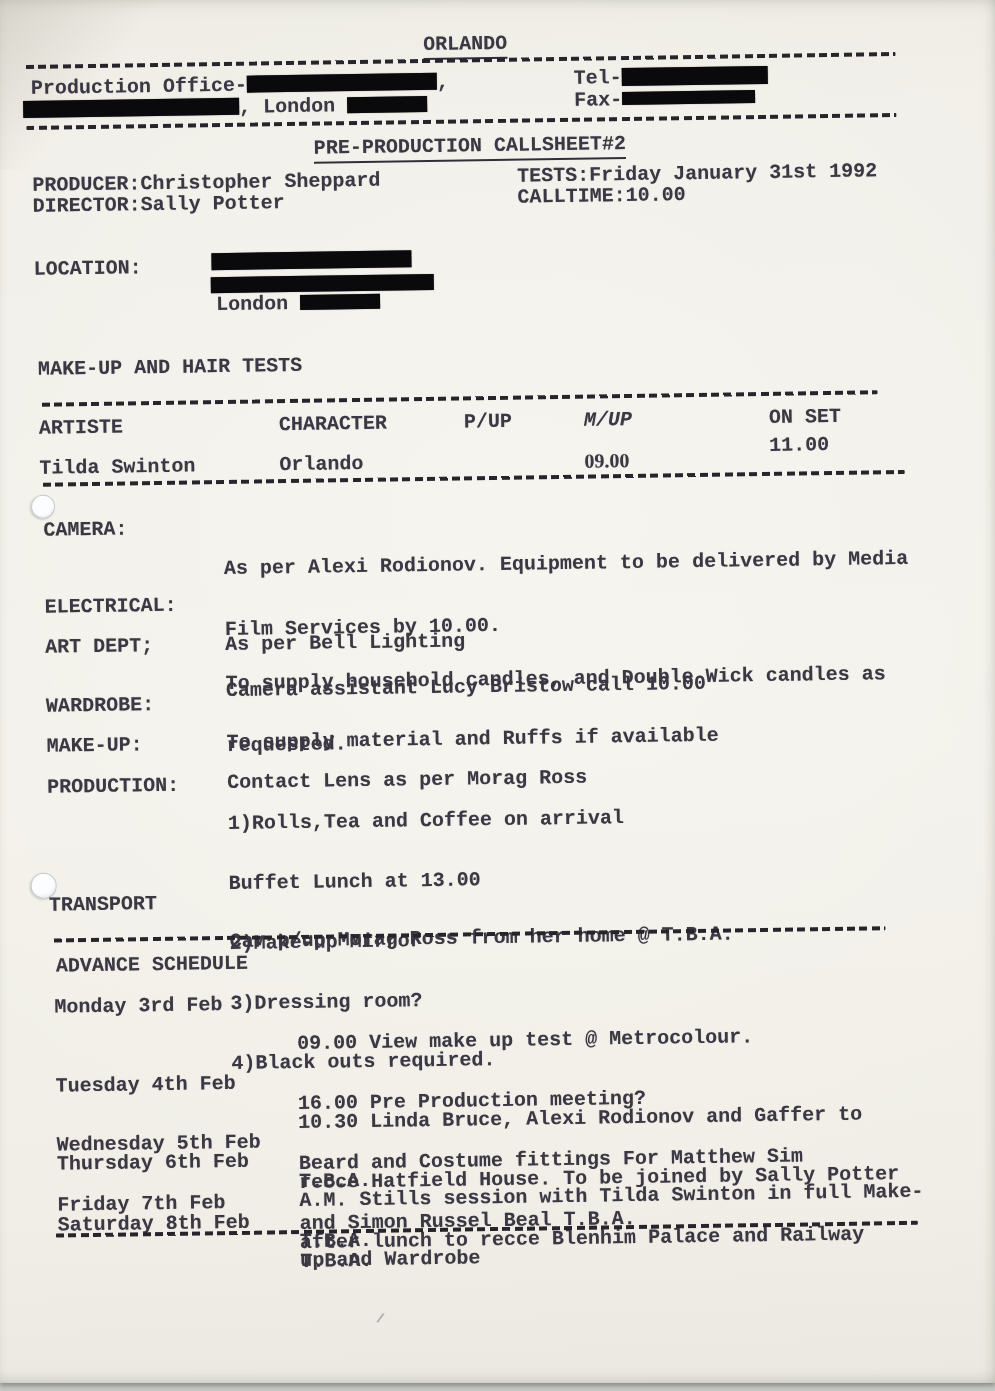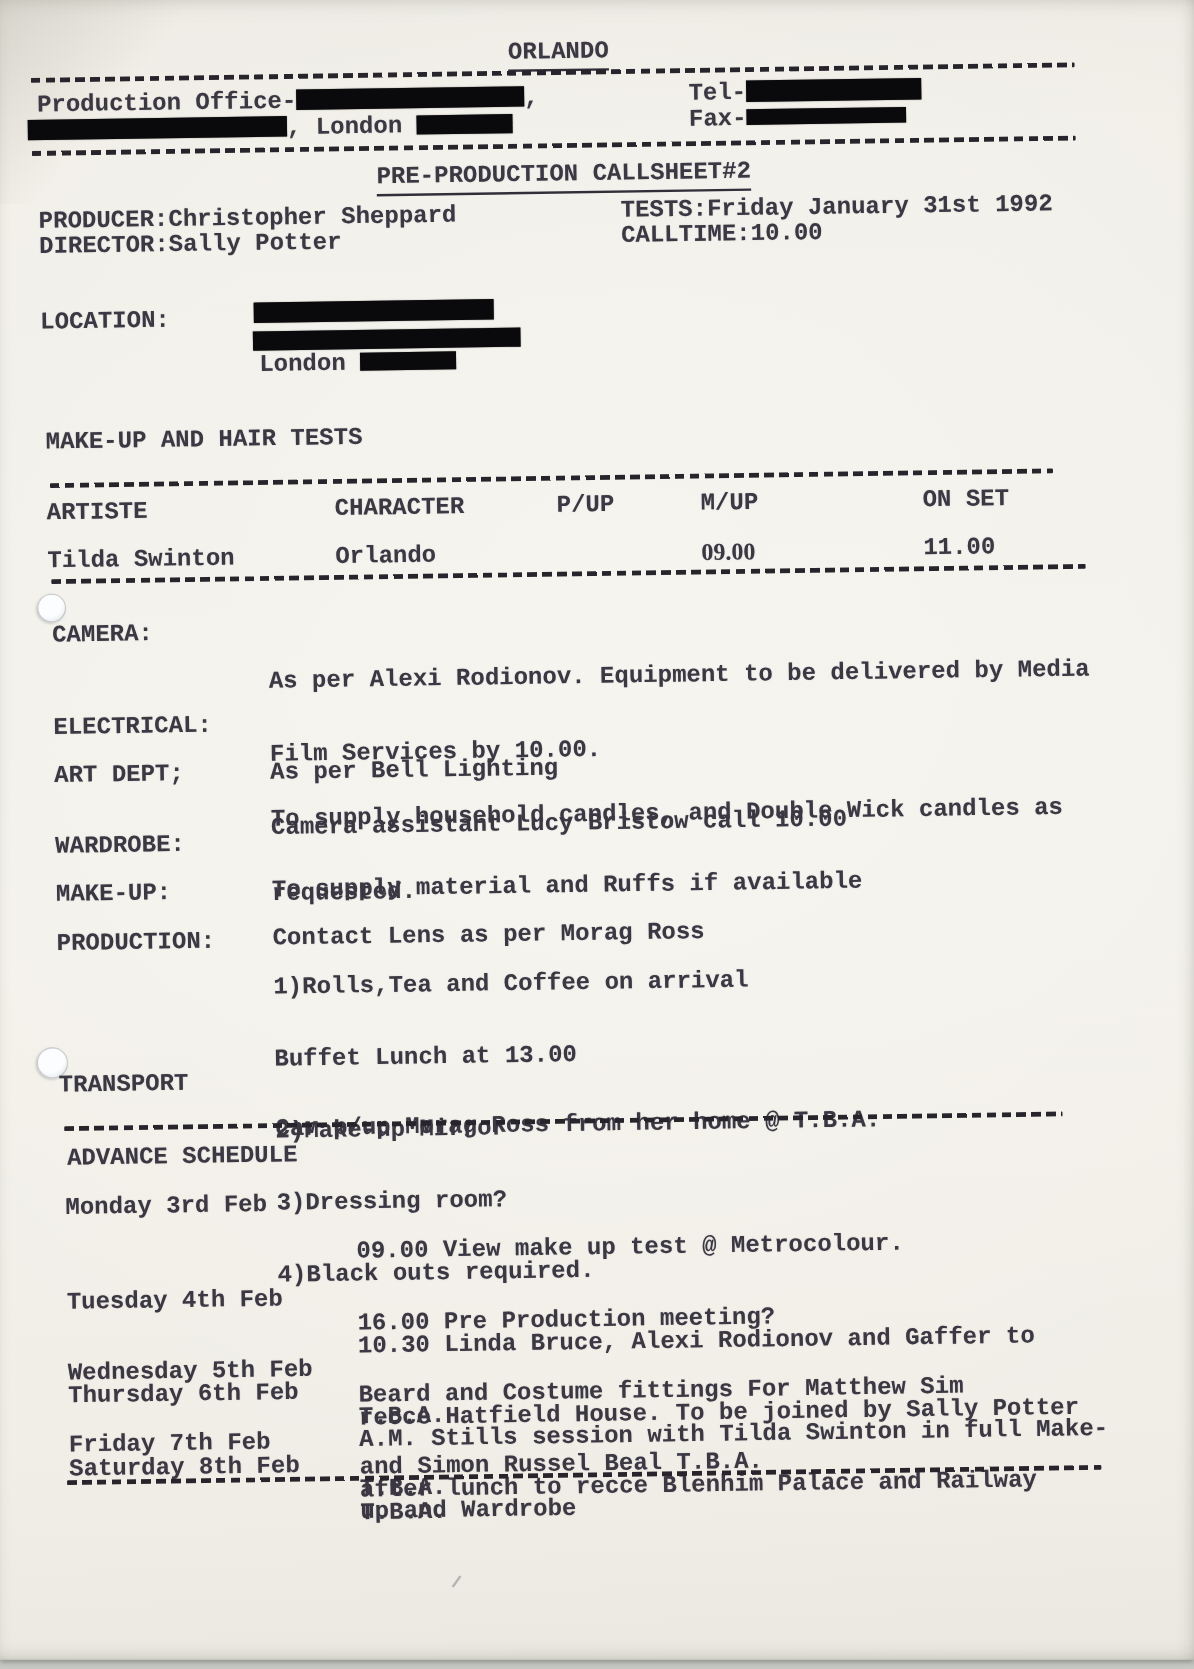--- a/index.html
+++ b/index.html
@@ -107,28 +107,28 @@
       <div class="abs" style="left:222px;top:291px;"><span>London </span><span class="bar" style="width:80px;height:15px;"></span></div>
 
       
       <div class="abs" style="left:43px;top:353px;">MAKE-UP AND HAIR TESTS</div>
 
       <div class="dash" style="left:46px;top:396px;width:836px;"></div>
 
       <div class="abs" style="left:43px;top:412px;">ARTISTE</div>
       <div class="abs" style="left:283px;top:412px;">CHARACTER</div>
       <div class="abs" style="left:468px;top:412px;">P/UP</div>
-      <div class="abs" style="left:588px;top:412px;">M/UP</div>
+      <div class="abs" style="left:588px;top:412px;font-style:italic;">M/UP</div>
       <div class="abs" style="left:773px;top:412px;">ON SET</div>
 
       <div class="abs" style="left:43px;top:452px;">Tilda Swinton</div>
       <div class="abs" style="left:283px;top:452px;">Orlando</div>
       <div class="abs" style="left:468px;top:452px;"></div>
       <div class="abs" style="left:588px;top:452px;font-family:Liberation Serif, serif;">09.00</div>
-      <div class="abs" style="left:773px;top:452px;">11.00</div>
+      <div class="abs" style="left:773px;top:440px;">11.00</div>
 
       <div class="dash" style="left:46px;top:476px;width:862px;"></div>
 
       
       <div class="hole" style="left:34px;top:488px;width:22px;height:22px;"></div>
 
       
       <div class="abs" style="left:46px;top:514px;">CAMERA:</div>
       <div class="abs lines lh21" style="left:226px;top:514px;">
         <div>As per Alexi Rodionov. Equipment to be delivered by Media</div>

